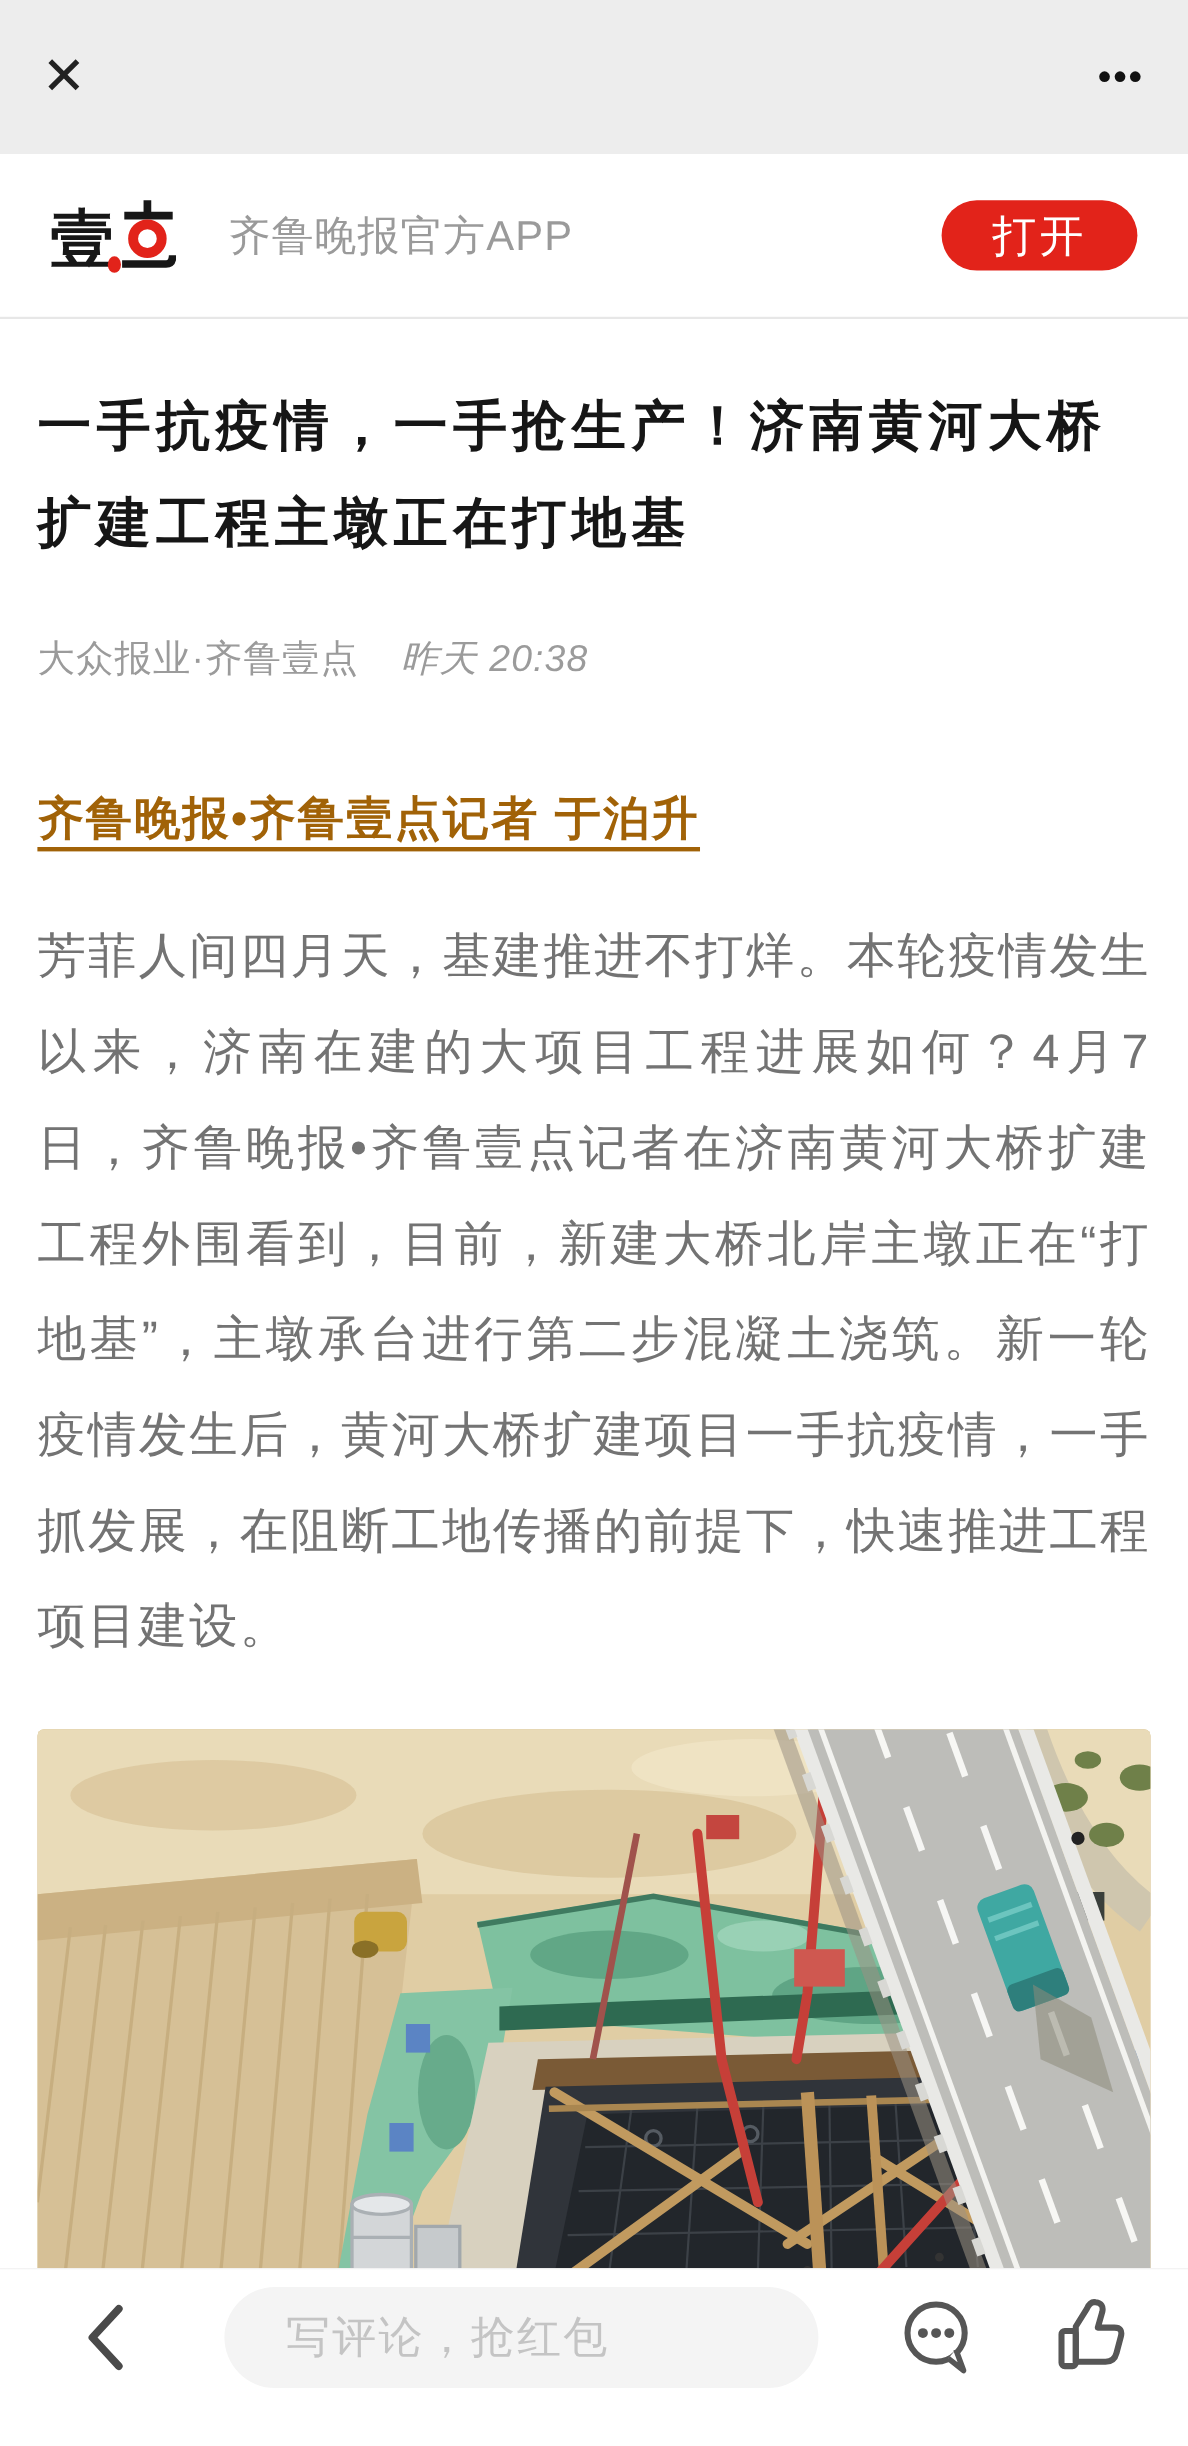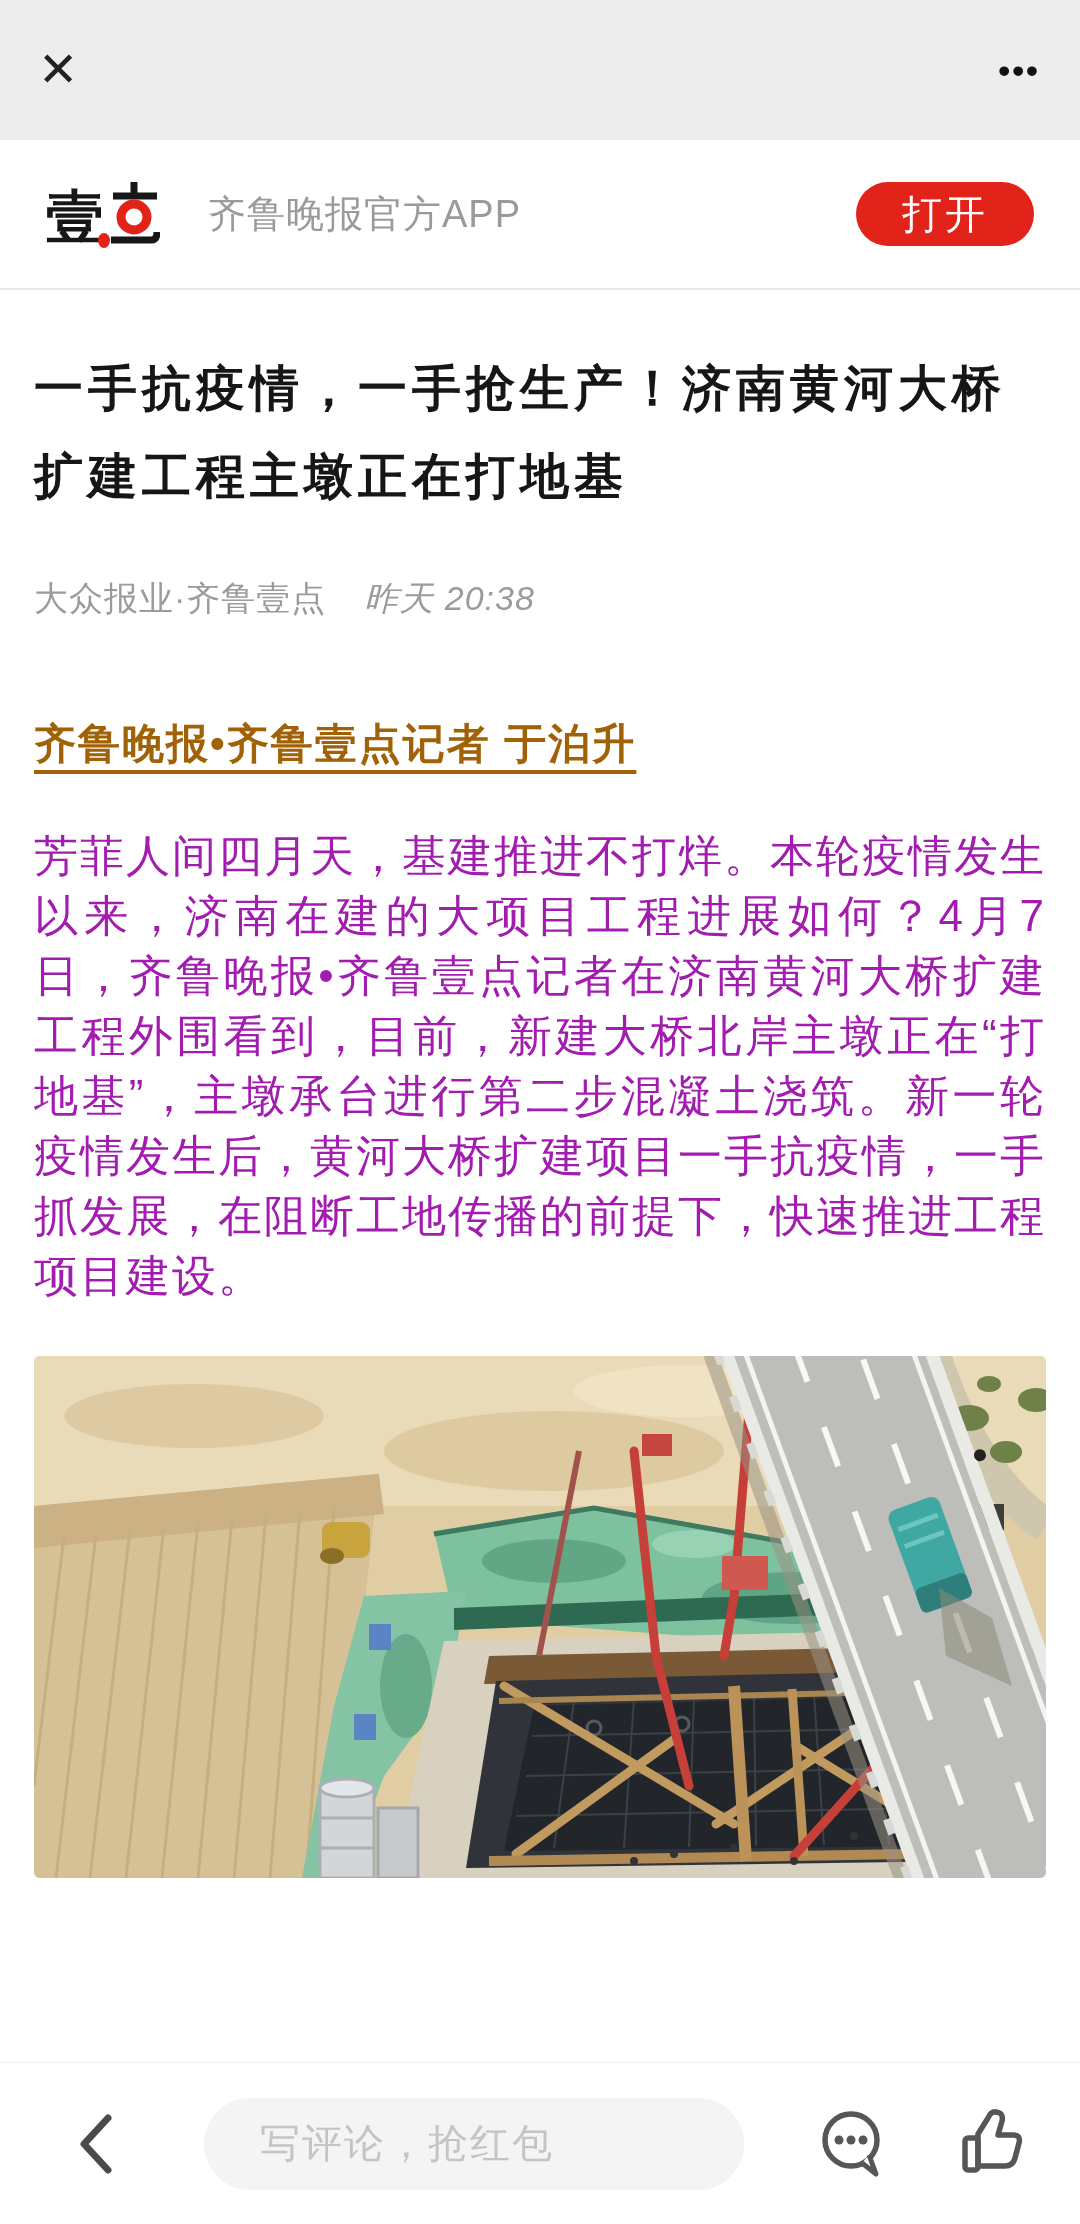--- a/index.html
+++ b/index.html
@@ -52,32 +52,32 @@
     color:#161616; letter-spacing:5px;
   }
   .byline { margin-top:56px; font-size:34px; color:var(--text_secondary,#9b9b9b); letter-spacing:1px; }
   .byline .time { margin-left:38px;font-style:italic; }
   .author-line {
     margin-top:94px; font-size:42px; font-weight:700; color:#a16207; letter-spacing:2px;
     text-decoration:underline; text-underline-offset:12px; text-decoration-thickness:3.5px;
     display:inline-block;
   }
   .paragraph {
-    margin-top:54px; font-size:44px; line-height:60px; color:#a21caf;
+    margin-top:54px; font-size:44px; line-height:87px; color:#737373;
     letter-spacing:2px; text-align:justify;
   }
   .photo {
     margin-top:50px; width:1012px; height:522px; border-radius:6px;
     overflow:hidden; position:relative; background:#e0cda4;
   }
   .photo svg { display:block; width:100%; height:100%; }
   
   .bottom-bar {
     position:absolute; left:0; right:0; bottom:0; height:162px; background:#fff;
-    border-top:1px solid #f0f0f0; display:flex; align-items:center; 
+    border-top:1px solid #f0f0f0; display:flex; align-items:flex-start; padding-top:16px;
   }
   .back-btn { margin-left:76px; width:48px; height:92px; display:flex; align-items:center; cursor:pointer; }
   .comment-pill {
     margin-left:80px; width:540px; height:92px; border-radius:46px;
     background:var(--pill_bg,#f4f4f4); display:flex; align-items:center; padding-left:56px;
   }
   .comment-pill input {
     border:none; outline:none; background:transparent; width:430px;
     font-size:40px; color:#333; letter-spacing:2px;
     font-family:"Liberation Sans","DejaVu Sans",sans-serif;

